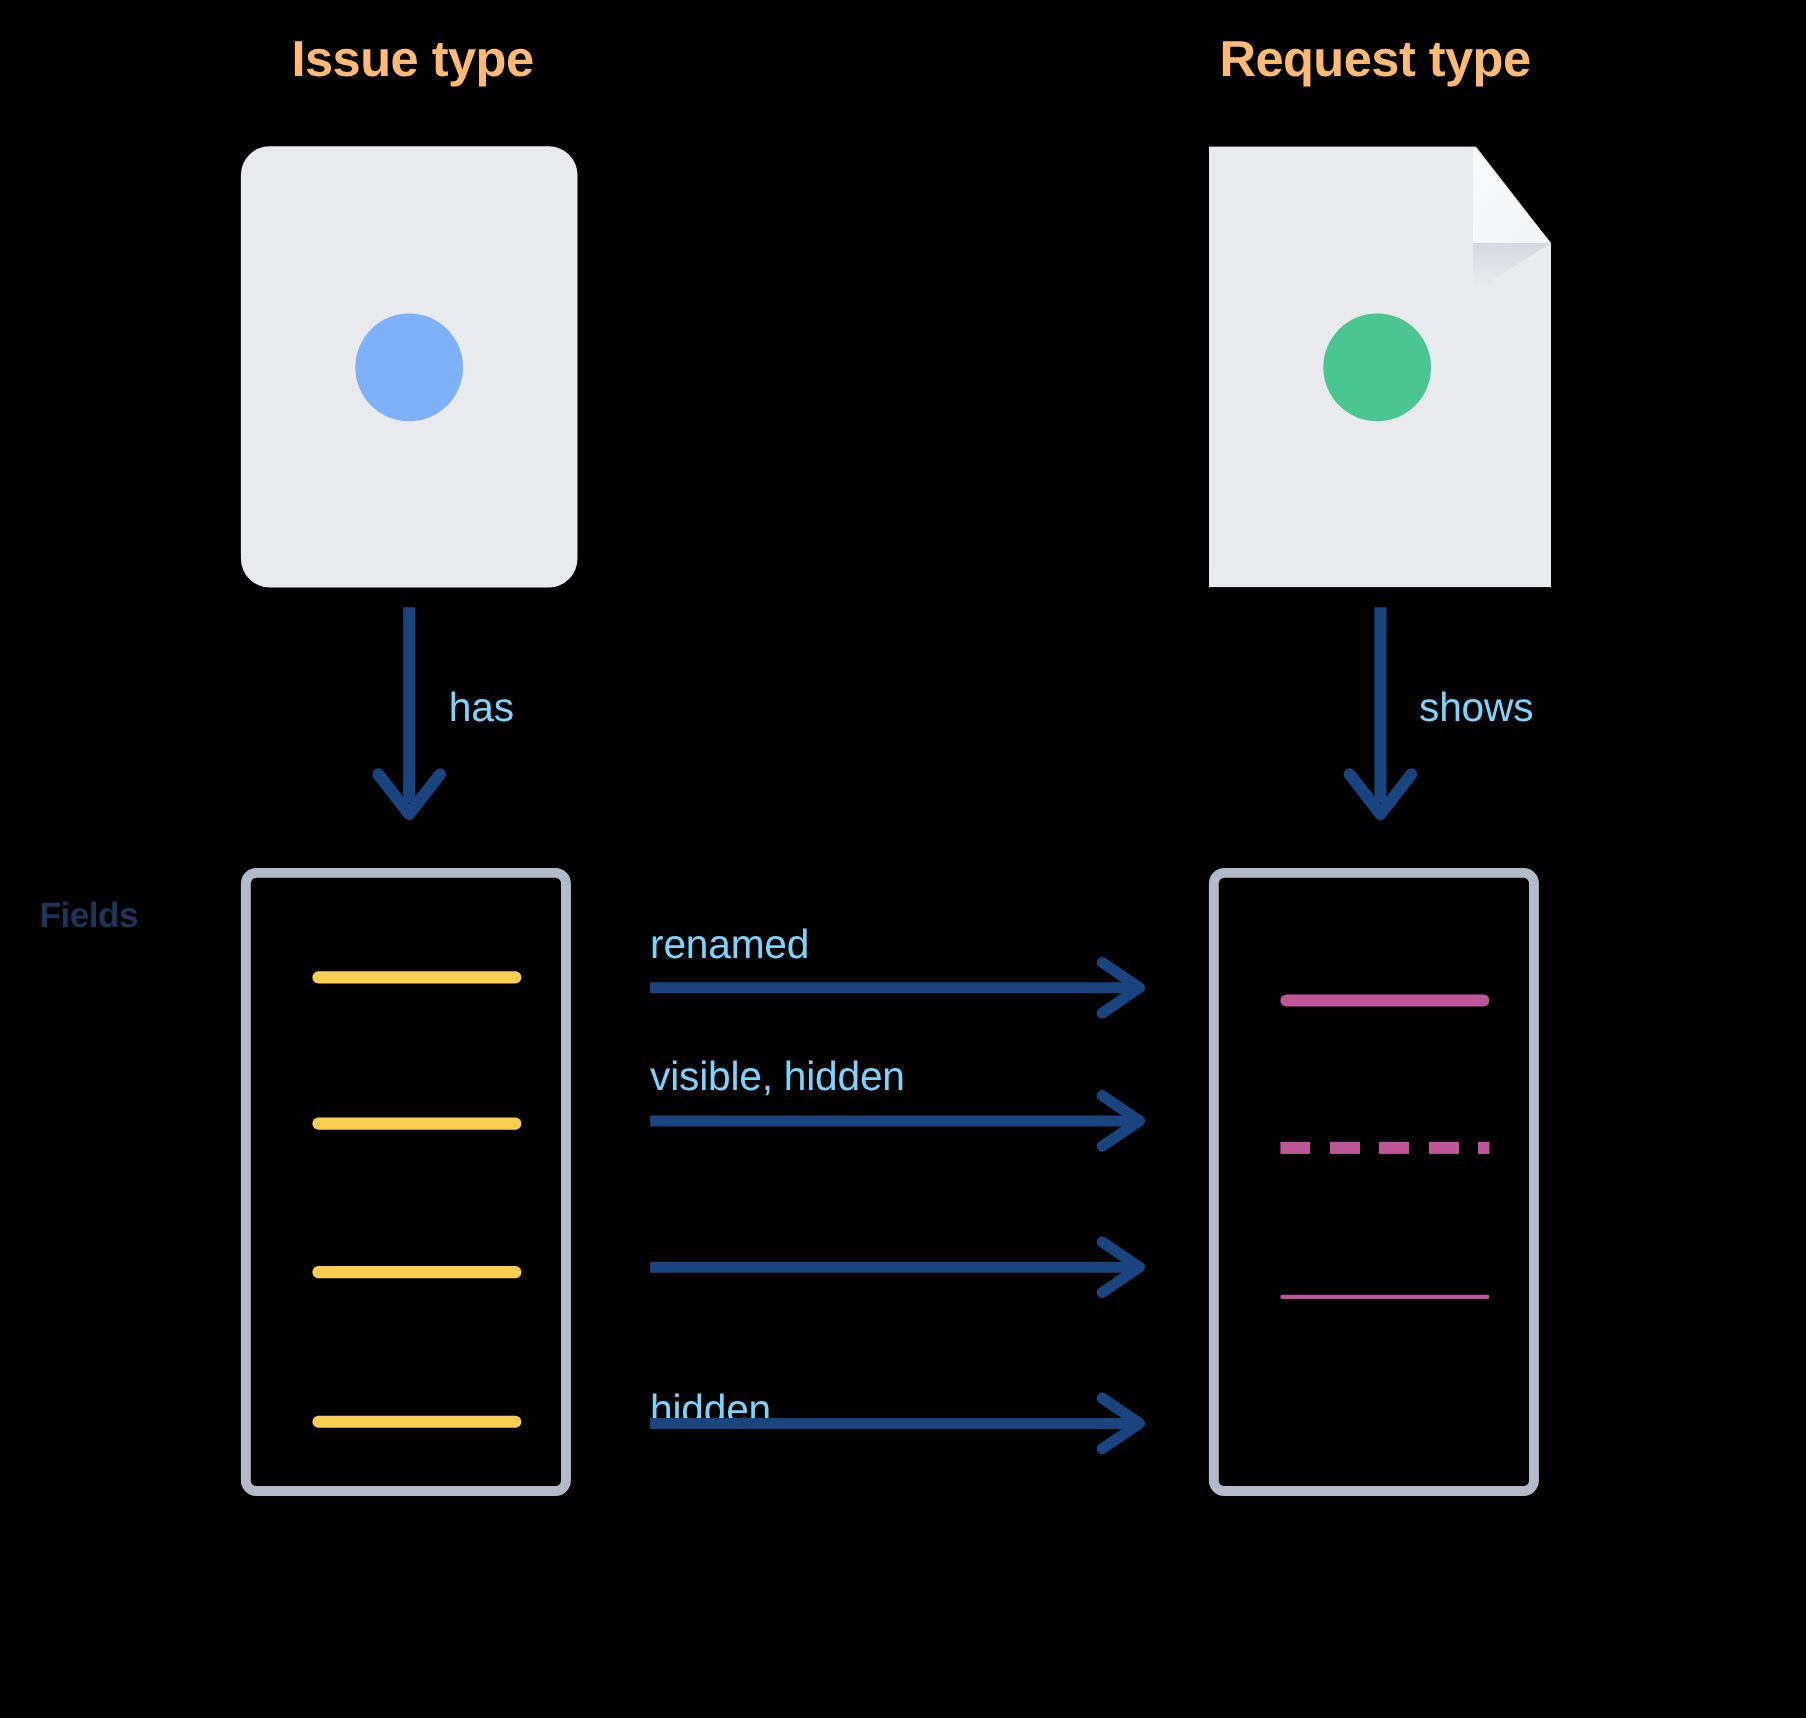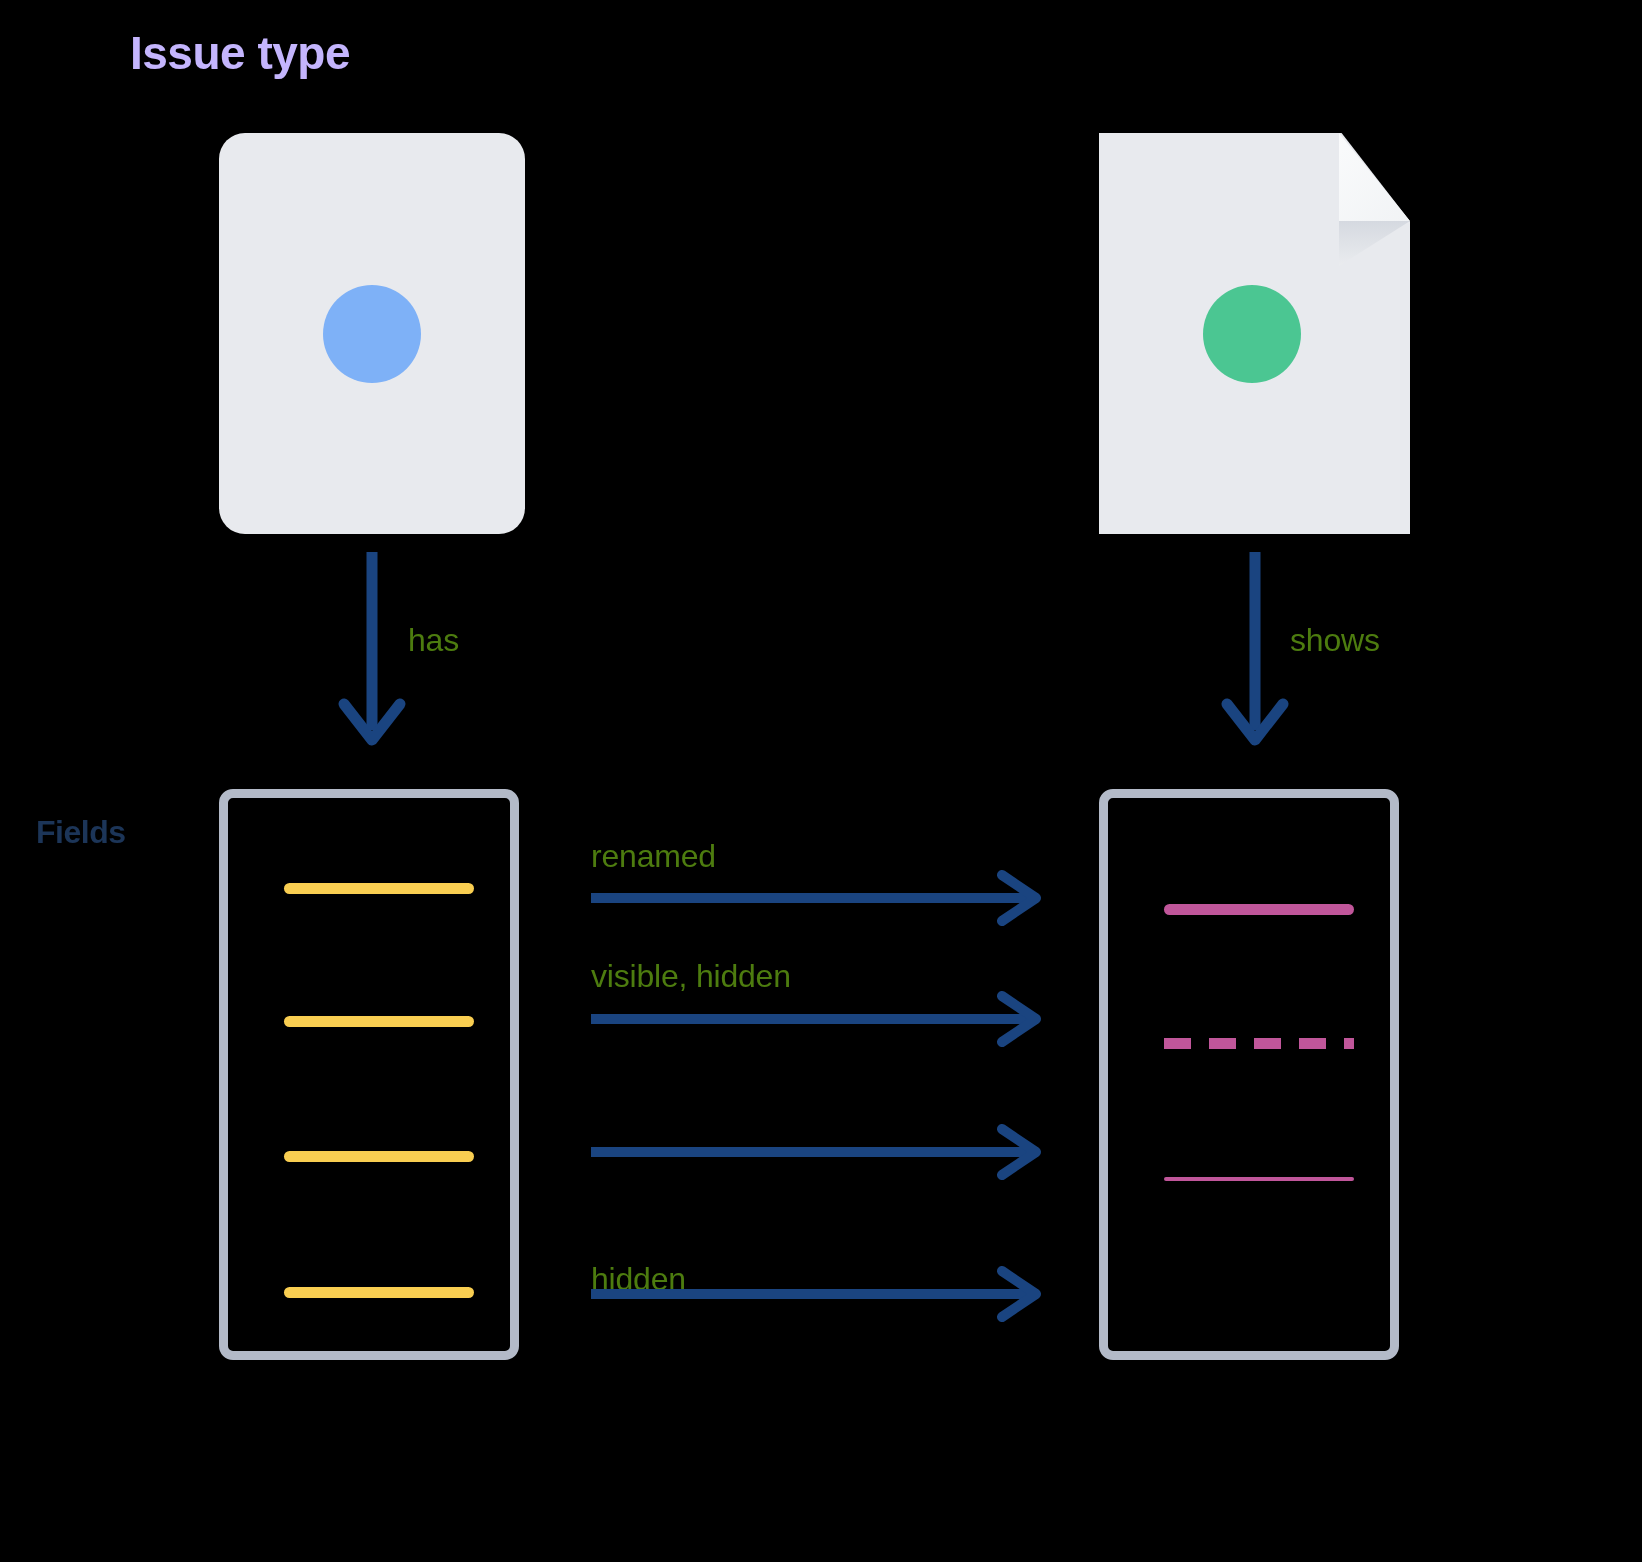--- a/index.html
+++ b/index.html
@@ -20,24 +20,24 @@
     left: 0; top: 0;
     width: 1642px;
     height: 1562px;
   }
 
   
   .col-title {
     position: absolute;
     font-size: 46px;
     font-weight: 700;
-    color: #c4b5fd;
+    color: #fdba74;
     letter-spacing: -0.5px;
     white-space: nowrap;
-    text-align: left;
+    text-align: center;
   }
   #title-issue  { left: 130px; top: 26px; width: 490px; }
   #title-request{ left: 1005px; top: 26px; width: 490px; }
 
   
   #fields-label {
     position: absolute;
     left: 36px;
     top: 814px;
     font-size: 32px;
@@ -143,33 +143,34 @@
       transparent 27px, transparent 45px
     );
     border-radius: 0;
   }
 
   
   .arrow-svg { position: absolute; overflow: visible; }
 
   .arrow-label {
     position: absolute;
-    font-size: 32px;
-    color: #4d7c0f;
+    font-size: 37px;
+    color: #7dd3fc;
     white-space: nowrap;
     letter-spacing: -0.2px;
   }
 </style>
 </head>
 <body>
 
 <div id="stage">
 
   <div id="title-issue" class="col-title">Issue type</div>
 
+  <div id="title-request" class="col-title">Request type</div>
 
   <div id="fields-label">Fields</div>
 
   <div id="issue-card">
     <div id="issue-dot"></div>
   </div>
 
   <div id="request-doc">
     <div class="page-body"></div>
     <div class="fold-light"></div>

